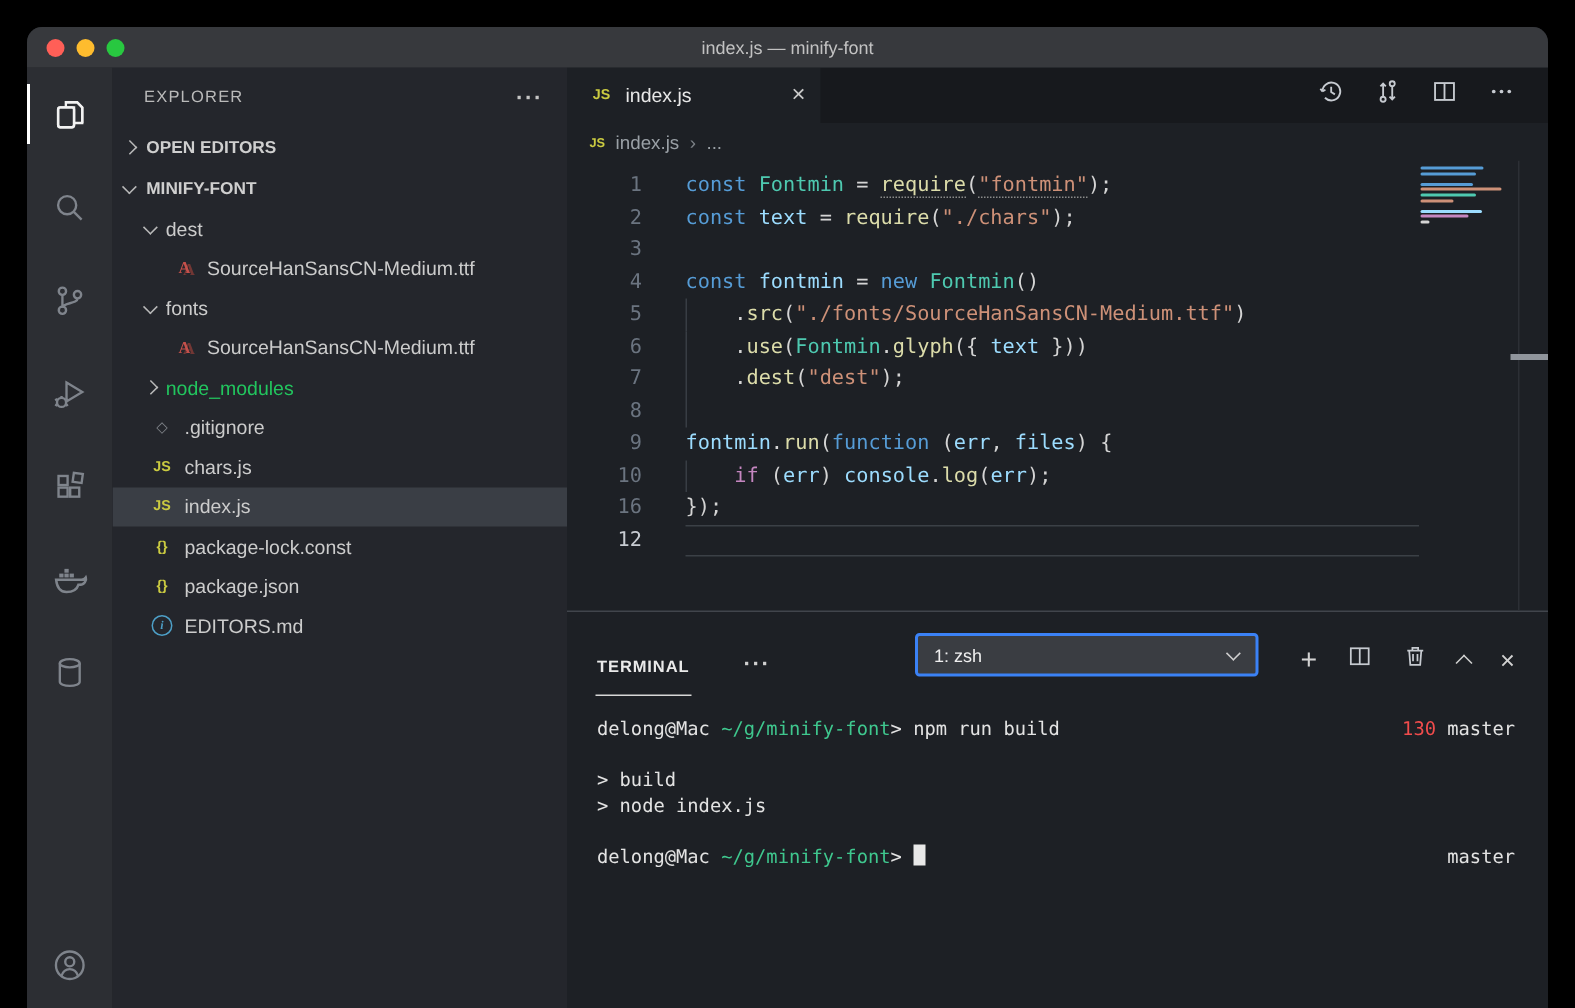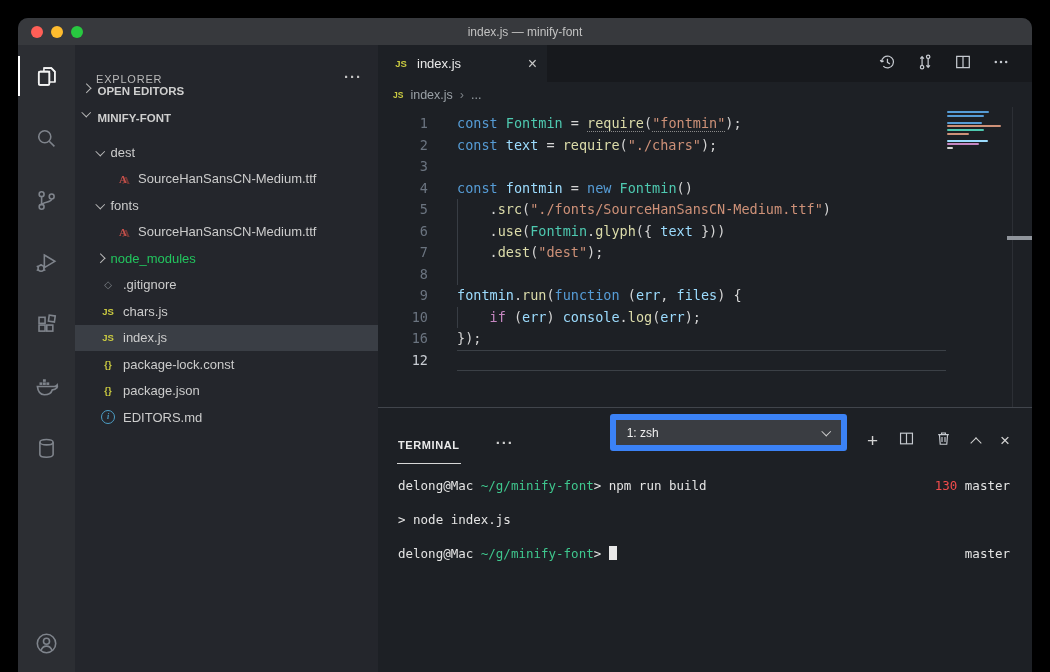--- a/index.html
+++ b/index.html
@@ -16,24 +16,24 @@
   .main{display:flex;height:673px;}
   
   .activitybar{width:57px;background:#2c2e33;display:flex;flex-direction:column;align-items:center;flex:none;}
   .ab-item{width:57px;height:62px;display:flex;align-items:center;justify-content:center;position:relative;cursor:pointer;}
   .ab-item svg{stroke:#7f848c;fill:none;stroke-width:1.1;}
   .ab-item.active svg{stroke:#f2f2f2;}
   .ab-item.active::before{content:'';position:absolute;left:0;top:11px;bottom:11px;width:2px;background:#fff;}
   .ab-item.bottom{margin-top:auto;margin-bottom:44px;}
   
   .sidebar{width:303px;background:#24262c;flex:none;color:#c9c9c9;overflow:hidden;}
-  .sb-header{height:40px;display:flex;align-items:flex-end;padding:0 16px 0 21px;}
+  .sb-header{height:40px;display:flex;align-items:center;padding:0 16px 0 21px;}
   .sb-title{font-size:11px;letter-spacing:.8px;color:#bababa;flex:1;}
   .sb-more{color:#c5c5c5;font-size:15px;font-weight:bold;letter-spacing:1px;cursor:pointer;}
-  .section-row{height:27px;display:flex;gap:8px;padding-left:8px;
+  .section-row{height:27px;display:flex;align-items:center;gap:8px;padding-left:8px;
                font-weight:bold;font-size:11.5px;color:#cfcfcf;cursor:pointer;}
   .chev{width:5.5px;height:5.5px;border-right:1.4px solid #b9b9b9;border-bottom:1.4px solid #b9b9b9;
         display:inline-block;flex:none;}
   .chev.right{transform:rotate(-45deg);}
   .chev.down{transform:rotate(45deg);margin-top:-3px;}
   .row{height:26.5px;display:flex;align-items:center;gap:7px;font-size:13px;color:#cccccc;cursor:pointer;}
   .row.selected{background:#3a3e45;}
   .row.dimmed span.lbl{color:#22c55e;}
   .fi{width:16px;flex:none;text-align:center;display:inline-block;}
   .fi-js,.fi-braces{color:#cbcb41;font-weight:bold;font-size:9.5px;}
@@ -72,21 +72,21 @@
   .minimap{position:absolute;top:4px;right:25px;width:60px;}
   .mm-row{height:2px;margin-bottom:1.6px;border-radius:1px;}
   .scroll-track{position:absolute;top:0;bottom:0;right:19px;border-left:1px solid #2c2f35;}
   .scroll-dash{position:absolute;top:129px;right:0;width:25px;height:4px;background:#90959c;cursor:pointer;}
   
   .panel{flex:1;border-top:1px solid #41454c;display:flex;flex-direction:column;min-height:0;}
   .panel-header{height:43px;display:flex;align-items:flex-end;padding:0 22px 0 20px;flex:none;}
   .panel-title{font-size:11px;letter-spacing:.6px;color:#eaeaea;font-weight:bold;position:relative;cursor:pointer;}
   .panel-title::after{content:'';position:absolute;left:-1px;right:-1px;bottom:-13px;height:1px;background:#d7d7d7;}
   .panel-more{margin-left:36px;color:#cfcfcf;font-size:15px;font-weight:bold;letter-spacing:1px;cursor:pointer;}
-  .shell-select{margin-left:96px;width:203px;height:25px;background:#3a3d42;border:6px solid #3b82f6;
+  .shell-select{margin-left:96px;width:203px;height:25px;background:#3a3d42;border:2px solid #3b82f6;
                 border-radius:3px;display:flex;align-items:center;padding:0 11px;font-size:12px;color:#efefef;cursor:pointer;}
   .shell-select .chev{margin-left:auto;border-color:#cfcfcf;}
   .panel-icons{margin-left:auto;display:flex;align-items:center;gap:20px;color:#d2d2d2;}
   .pi-plus{font-size:19px;line-height:1;font-weight:normal;cursor:pointer;}
   .pi-close{font-size:17px;line-height:1;cursor:pointer;}
   .pi-up{width:7px;height:7px;border-left:1.4px solid #d2d2d2;border-top:1.4px solid #d2d2d2;
          transform:rotate(45deg);margin-top:4px;cursor:pointer;}
   .term{flex:1;padding:26px 22px 0 20px;font:12.5px/17px "DejaVu Sans Mono",monospace;color:#e3e3e3;}
   .term-row{display:flex;justify-content:space-between;height:17px;white-space:pre;}
   .tfg{color:#e3e3e3}.tgreen{color:#3fc78e}.tred{color:#f14c4c}
@@ -329,20 +329,21 @@
                   <path d="M3 4.4h10M6.2 4.4V2.8h3.6v1.6M4.2 4.4l.7 9h6.2l.7-9M6.6 6.6v4.6M9.4 6.6v4.6"></path>
                 </svg>
             </span>
             <span class="pi-up"></span>
             <span class="pi-close">×</span>
           </div>
         </div>
         <div class="term" id="term">
             <div class="term-row"><span><span class="tfg">delong@Mac </span><span class="tgreen">~/g/minify-font</span><span class="tfg">&gt; </span><span class="tfg">npm run build</span></span><span><span class="tred">130 </span><span class="tfg">master</span></span></div>
             <div class="term-row"><span></span><span></span></div>
+            <div class="term-row"><span><span class="tfg">&gt; build</span></span><span></span></div>
             <div class="term-row"><span><span class="tfg">&gt; node index.js</span></span><span></span></div>
             <div class="term-row"><span></span><span></span></div>
             <div class="term-row"><span><span class="tfg">delong@Mac </span><span class="tgreen">~/g/minify-font</span><span class="tfg">&gt; </span><span class="cursor"></span></span><span><span class="tfg">master</span></span></div>
           </div>
       </div>
     </div>
   </div>
 </div>
 
 </body></html>

